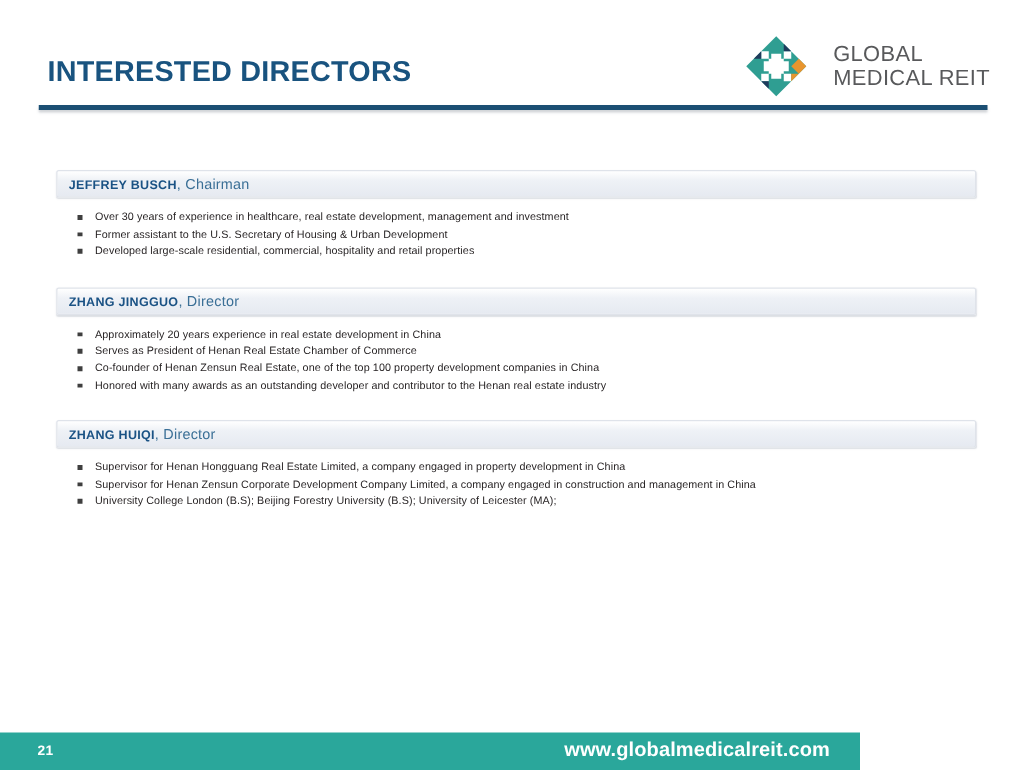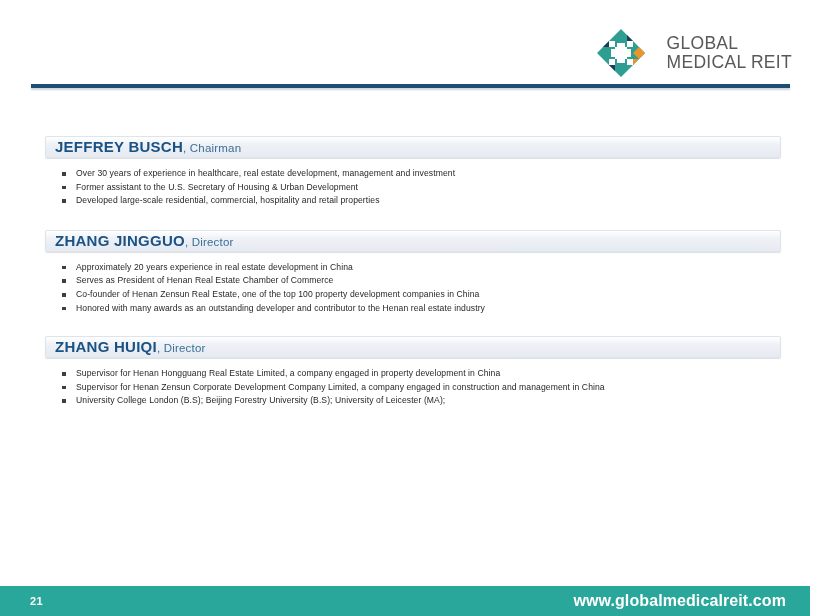--- a/index.html
+++ b/index.html
@@ -90,21 +90,21 @@
     background: linear-gradient(to bottom, #ffffff 0%, #eef1f6 38%, #e6eaf1 100%);
     border: 1px solid #dfe3ea;
     border-radius: 2px;
     box-shadow: 0 1px 1px rgba(140,150,165,0.30);
     padding: 0 0 0 9px;
     box-sizing: content-box;
     white-space: nowrap;
     overflow: hidden;
   }
   .director-name {
-    font-size: 15px;
+    font-size: 10px;
     font-weight: bold;
     color: #1a5284;
     letter-spacing: 0.25px;
   }
   .director-role {
     font-size: 11.5px;
     font-weight: normal;
     color: #3a6f96;
     letter-spacing: 0.2px;
   }
@@ -135,21 +135,21 @@
 
   
   .blk-1 { margin-bottom: 22px; }
   .blk-2 { margin-bottom: 21px; }
 
   
   .footer {
     position: absolute;
     left: 0;
     bottom: 0;
-    width: 810px;
+    width: 688px;
     height: 30px;
     background: #2aa79b;
     display: flex;
     align-items: center;
   }
   .footer-page {
     position: absolute;
     left: 30px;
     font-size: 11px;
     font-weight: bold;
@@ -163,20 +163,21 @@
     font-weight: bold;
     color: #ffffff;
     letter-spacing: 0.1px;
   }
 </style>
 </head>
 <body>
 
 <div class="slide">
 
+  <div class="slide-title">INTERESTED DIRECTORS</div>
   <div class="title-rule"></div>
 
   <div class="logo-block">
     <svg class="logo-mark" viewBox="0 0 100 100">
 
       <path d="M50 2 L74 26 L62 26 L62 38 L38 38 L38 26 L26 26 Z" fill="#2f9e92"></path>
       <path d="M98 50 L74 74 L74 62 L62 62 L62 38 L74 38 L74 26 Z" fill="#2f9e92"></path>
       <path d="M50 98 L26 74 L38 74 L38 62 L62 62 L62 74 L74 74 Z" fill="#2f9e92"></path>
       <path d="M2 50 L26 26 L26 38 L38 38 L38 62 L26 62 L26 74 Z" fill="#2f9e92"></path>
 

